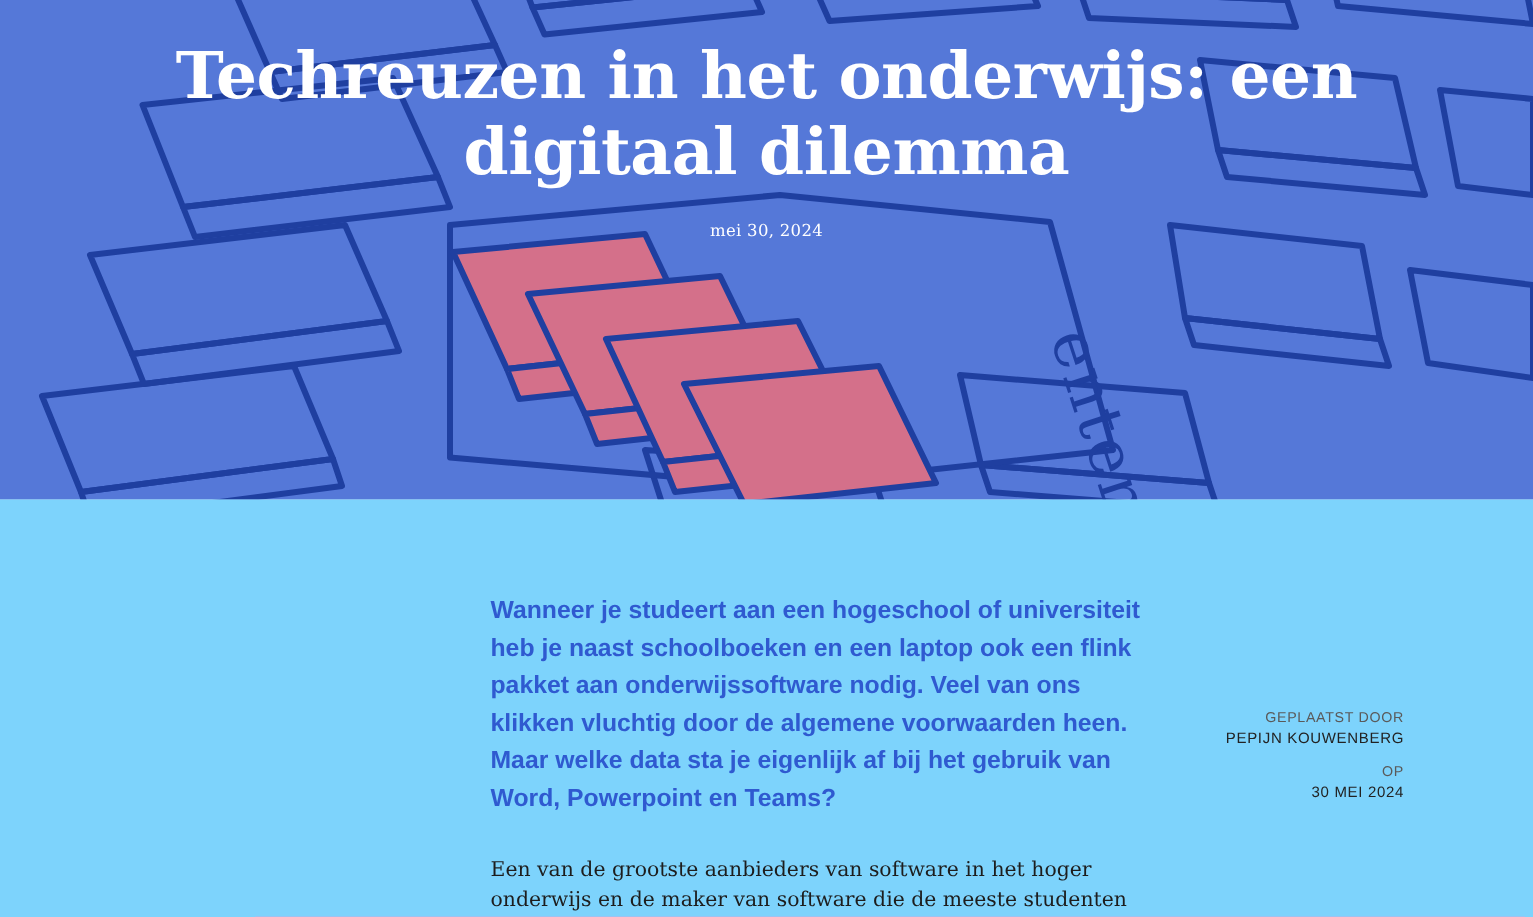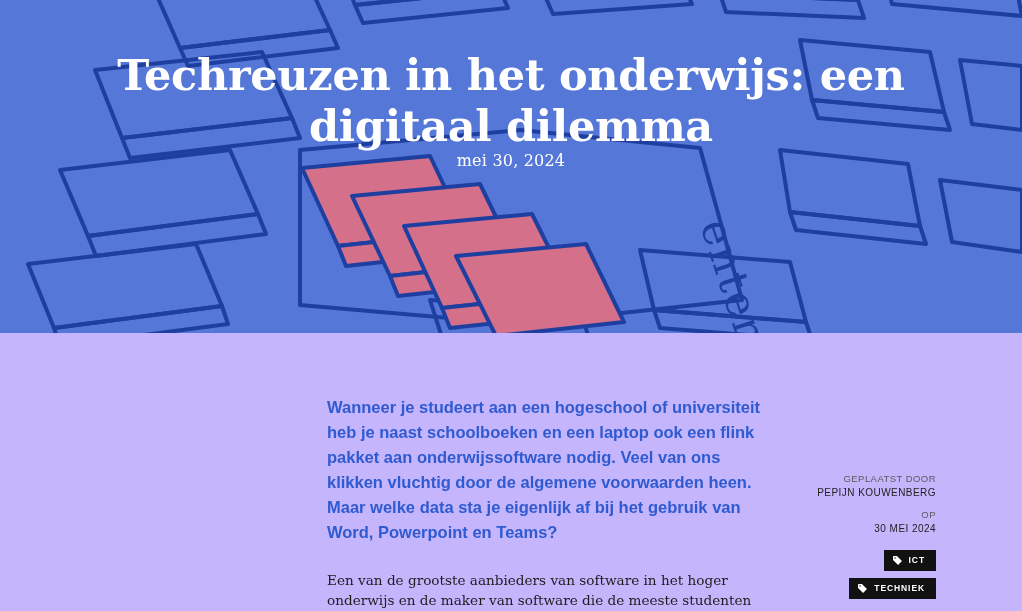--- a/index.html
+++ b/index.html
@@ -26,47 +26,48 @@
     position: absolute;
     inset: 0;
     width: 100%;
     height: 100%;
   }
   .hero-content {
     position: absolute;
     left: 0;
     top: 0;
     width: 100%;
-    padding-top: 50px;
+    padding-top: 26px;
     text-align: center;
     z-index: 5;
   }
   .hero-title {
     font-family: "DejaVu Serif", "Liberation Serif", serif;
     font-weight: 700;
     color: #ffffff;
     font-size: 43px;
     line-height: 1.18;
     letter-spacing: -0.3px;
     margin: 0 auto;
     width: 880px;
   }
   .hero-date {
+    margin-top: 20px;
     font-family: "DejaVu Serif", "Liberation Serif", serif;
     color: #ffffff;
-    font-size: 16px;
+    font-size: 11px;
     letter-spacing: 0.2px;
   }
 
   
   .page-body {
     position: relative;
     width: 1022px;
     height: 278px;
-    background: #c4b5fd;
+    background: #7dd3fc;
   }
 
   .article {
     position: absolute;
     left: 327px;
     top: 62px;
     width: 443px;
   }
   .lede {
     font-family: "Liberation Sans", sans-serif;
@@ -201,34 +202,14 @@
     <p class="para">Een van de grootste aanbieders van software in het hoger onderwijs en de maker van software die de meeste studenten gebruiken is Microsoft. Het miljardenbedrijf bekend van diensten als Word, Powerpoint, Windows en LinkedIn. Zeker tijdens de coronapandemie won Microsoft marktaandeel in de</p>
   </div>
 
   <div class="meta">
     <div class="meta-label">Geplaatst door</div>
     <div class="meta-value">Pepijn Kouwenberg</div>
     <div class="meta-block-gap"></div>
     <div class="meta-label">op</div>
     <div class="meta-value">30 mei 2024</div>
 
-    <div class="tags">
-      <a class="tag" href="#">
-        <span>
-          <svg width="11" height="11" viewBox="0 0 16 16" fill="none">
-            <path d="M1.5 7.2V2.2a.7.7 0 0 1 .7-.7h5l7.3 7.3-5.7 5.7L1.5 7.2Z" fill="#ffffff"></path>
-            <circle cx="4.4" cy="4.4" r="1.05" fill="#111111"></circle>
-          </svg>
-        </span>
-        <span>ICT</span>
-      </a>
-      <a class="tag" href="#">
-        <span>
-          <svg width="11" height="11" viewBox="0 0 16 16" fill="none">
-            <path d="M1.5 7.2V2.2a.7.7 0 0 1 .7-.7h5l7.3 7.3-5.7 5.7L1.5 7.2Z" fill="#ffffff"></path>
-            <circle cx="4.4" cy="4.4" r="1.05" fill="#111111"></circle>
-          </svg>
-        </span>
-        <span>Techniek</span>
-      </a>
-    </div>
   </div>
 </div>
 
 </body></html>

